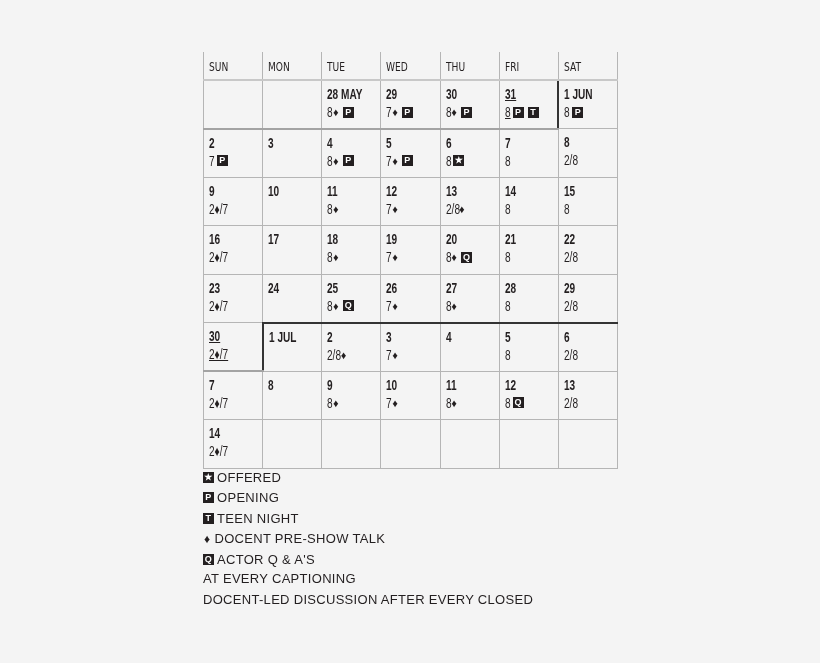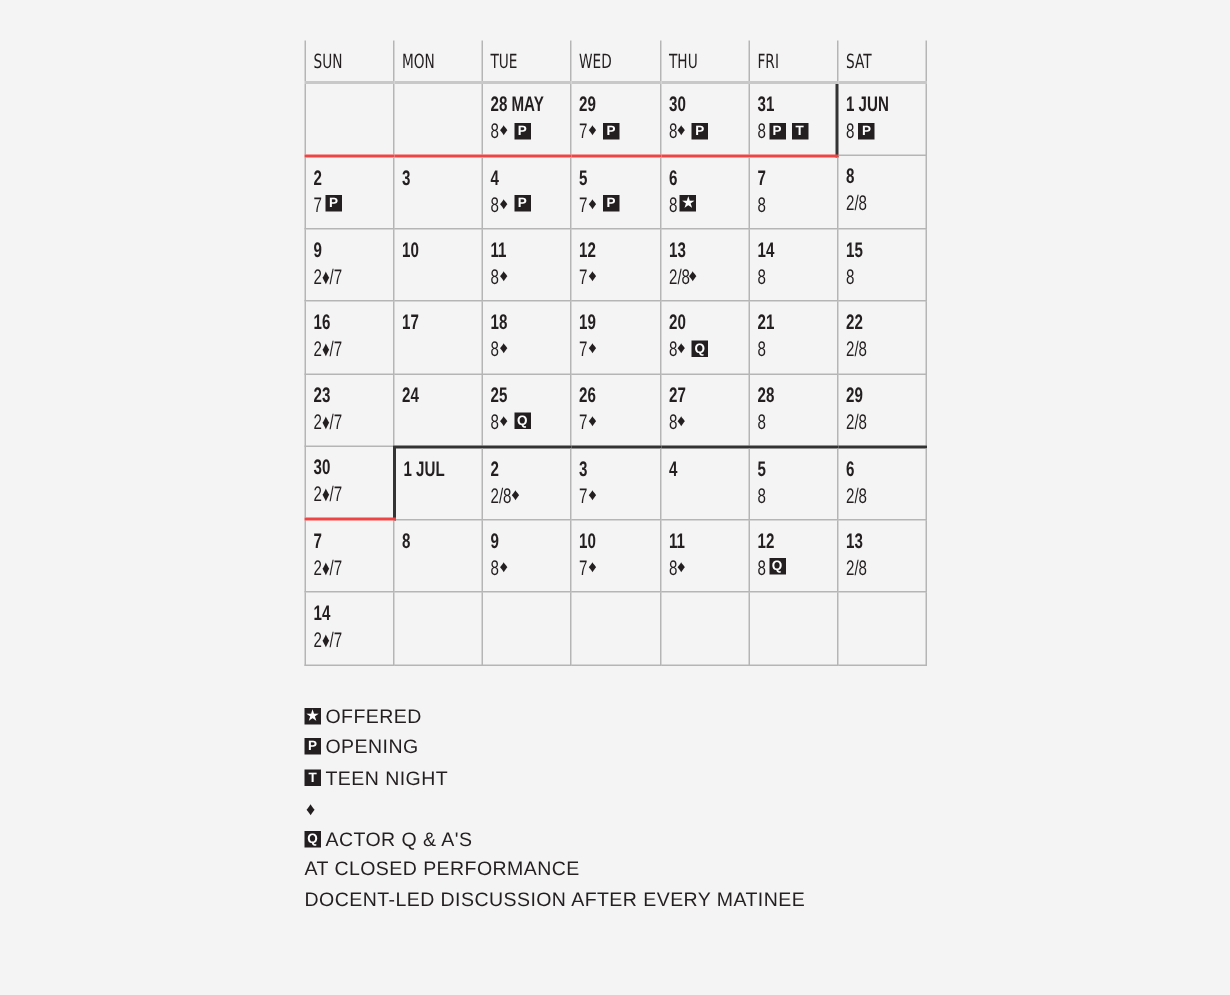--- a/index.html
+++ b/index.html
@@ -1,30 +1,30 @@
 <!DOCTYPE html>
 <html><head>
 <meta charset="utf-8">
 <style>
   html, body { margin:0; padding:0; }
   body { width:820px; height:663px; background:#f4f4f4; position:relative; overflow:hidden; font-family:"Liberation Sans", sans-serif; color:#231f20; }
-  .cal { position:absolute; left:203px; top:27px; width:470px; }
+  .cal { position:absolute; left:203px; top:52px; width:470px; }
   table { border-collapse:collapse; table-layout:fixed; width:415px; }
   td, th { width:59px; border-left:1px solid #b5b5b5; border-right:1px solid #b5b5b5; border-bottom:1px solid #b5b5b5; vertical-align:top; padding:0 0 0 5px; box-sizing:border-box; }
   th { height:28px; text-align:left; font-weight:normal; font-family:"DejaVu Sans Condensed","DejaVu Sans", sans-serif; font-size:13px; letter-spacing:0px; padding-top:7px; border-bottom:2px solid #c8c8c8; transform-origin:left; }
   th span { display:inline-block; transform:scaleX(0.78); transform-origin:left; }
   td { height:48.5px; padding-top:4px; }
   .day { font-weight:bold; font-size:14px; line-height:18px; display:block; transform:scaleX(0.72); transform-origin:left; white-space:nowrap; }
   .perf { font-size:14px; line-height:18px; display:flex; align-items:center; white-space:nowrap; }
   .perf .txt { display:inline-block; transform:scaleX(0.72); transform-origin:left; }
   .perf-wrap { display:flex; align-items:center; gap:2px; }
   .ico { display:inline-block; width:11px; height:11px; background:#231f20; color:#fff; font-size:9px; font-weight:bold; line-height:11px; text-align:center; margin-left:2px; }
   .dia { font-size:11px; }
-  .thick-b { border-bottom:2px solid #ef4444;margin-top:40px; }
-  .thick-r { border-right:2px solid #333; }
+  .thick-b { border-bottom:2px solid #a3a3a3;margin-top:40px; }
+  .thick-r { border-right:2px solid #333;text-decoration:underline; }
   .thick-l { border-left:2px solid #333; }
   .thick-t { border-top:2px solid #333; }
   .legend { position:absolute; left:203px; top:467px; font-size:13px; letter-spacing:0.3px; color:#231f20; }
   .legend .row { height:20.5px; display:flex; align-items:center; white-space:nowrap; }
   .legend .ico { margin-left:0; margin-right:3px; width:11px; height:11px; font-size:9px; line-height:11px; }
   .legend .note { line-height:17px; }
 </style>
 </head>
 <body>
 
@@ -518,20 +518,21 @@
   <div class="row">
       <span class="ico">P</span>
       <span>OPENING</span>
     </div>
   <div class="row">
       <span class="ico">T</span>
       <span>TEEN NIGHT</span>
     </div>
   <div class="row">
       <span class="dia" style="margin:0 4px 0 1px;font-size:12px">♦</span>
+      <span>DOCENT PRE-SHOW TALK</span>
     </div>
   <div class="row">
       <span class="ico">Q</span>
       <span>ACTOR Q &amp; A'S</span>
     </div>
-  <div class="note">AT CLOSED PERFORMANCE</div>
-  <div class="note" style="margin-top:4px">DOCENT-LED DISCUSSION AFTER EVERY MATINEE</div>
+  <div class="note">AT EVERY CAPTIONING</div>
+  <div class="note" style="margin-top:4px">DOCENT-LED DISCUSSION AFTER EVERY CLOSED</div>
 </div>
 
 </body></html>

